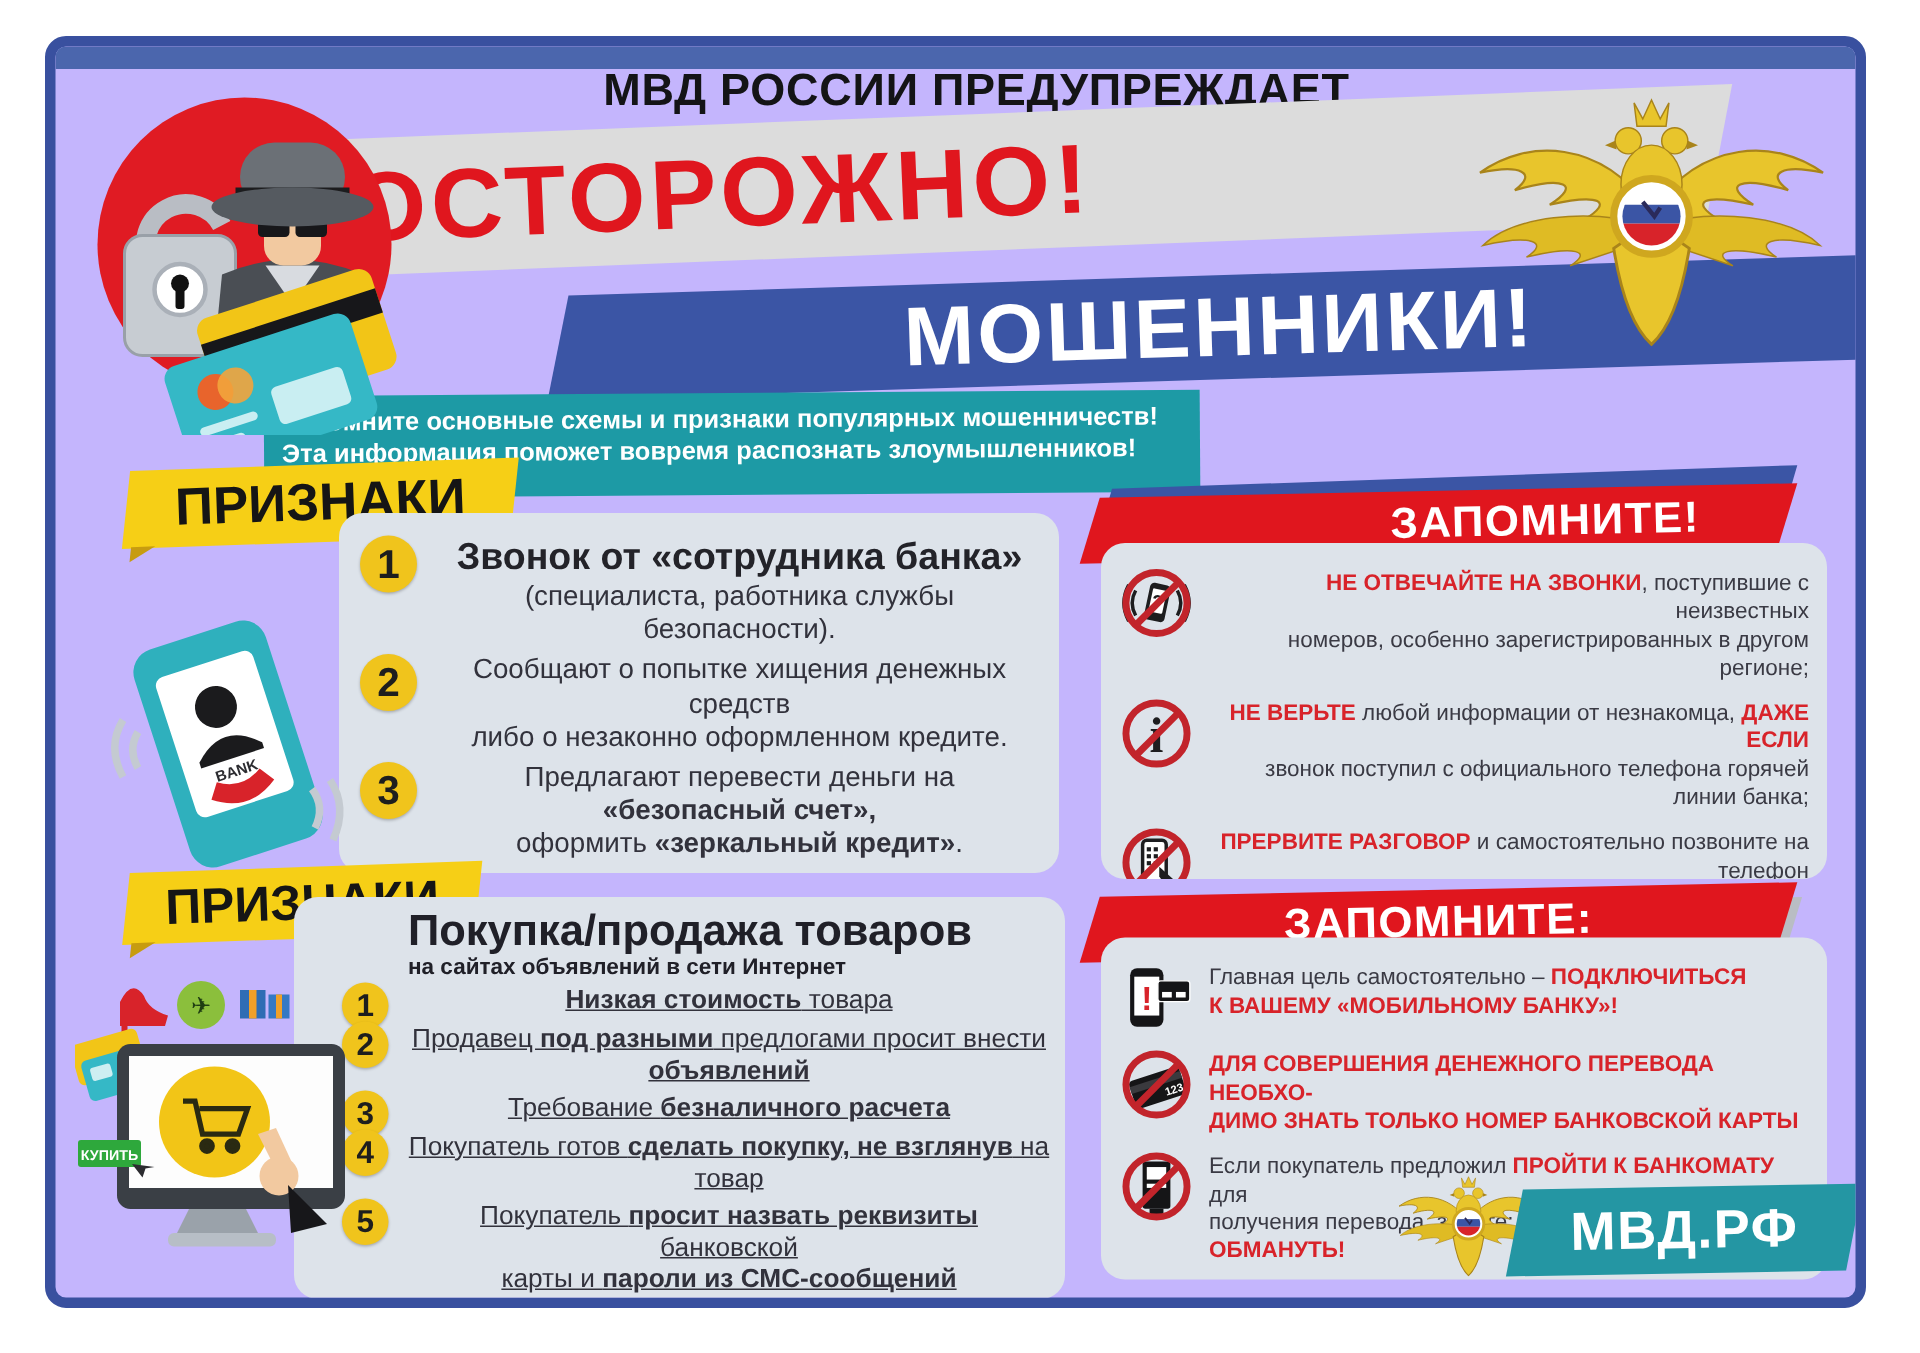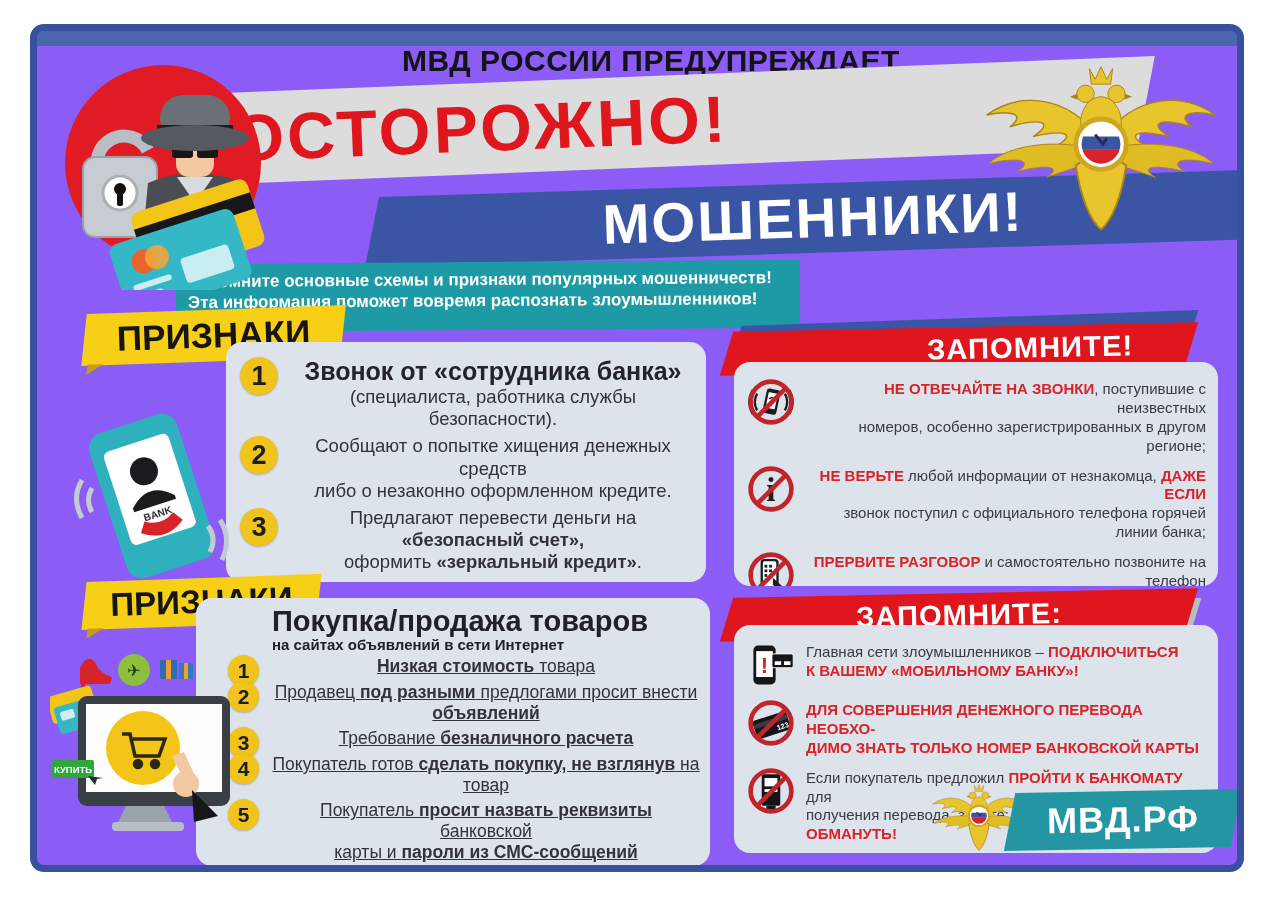--- a/index.html
+++ b/index.html
@@ -1,18 +1,18 @@
 <!DOCTYPE html>
 <html><head>
 <meta charset="utf-8">
 <style>
   html,body{margin:0;padding:0;background:#fff;width:1280px;height:902px;
     font-family:"Liberation Sans","DejaVu Sans",sans-serif;}
   .poster{position:absolute;left:30px;top:24px;width:1200px;height:834px;
-    border:7px solid #39509f;border-radius:14px;overflow:hidden;background:#8b5cf6;}
+    border:7px solid #39509f;border-radius:14px;overflow:hidden;background:#c4b5fd;}
   .abs{position:absolute;}
   .topband{left:0;top:0;width:100%;height:15px;background:#4b66ad;}
   .toptitle{left:331px;top:13px;width:566px;text-align:center;font-size:30px;font-weight:900;
     color:#141416;letter-spacing:.5px;white-space:nowrap;}
   
   .banner-gray{left:153px;top:63px;width:948px;height:92px;background:#dcdcdc;
     transform:skewX(-13deg) rotate(-2.3deg);transform-origin:left center;}
   .banner-gray .txt{transform:skewX(13deg);font-size:66px;font-weight:900;color:#e0161e;
     line-height:92px;padding-left:42px;letter-spacing:3px;white-space:nowrap;}
   .banner-blue{left:335px;top:166px;width:876px;height:70px;background:#3b55a5;
@@ -365,21 +365,21 @@
     <div class="shadow"></div>
     <div class="red">
       <div class="txt">ЗАПОМНИТЕ:</div>
     </div>
   </div>
   <div class="abs panel panelR panelR2">
     <div class="irow">
       <svg class="ricon" viewBox="0 0 54 54">
           <use href="#ic-phone-alert"></use>
         </svg>
-      <div class="rich"><span>Главная сети злоумышленников – </span><span class="s-r">ПОДКЛЮЧИТЬСЯ
+      <div class="rich"><span>Главная цель самостоятельно – </span><span class="s-r">ПОДКЛЮЧИТЬСЯ
 К ВАШЕМУ «МОБИЛЬНОМУ БАНКУ»!</span></div>
     </div>
     <div class="irow">
       <svg class="ricon" viewBox="0 0 54 54">
           <use href="#ic-card-123"></use>
         </svg>
       <div class="rich"><span class="s-r">ДЛЯ СОВЕРШЕНИЯ ДЕНЕЖНОГО ПЕРЕВОДА НЕОБХО-
 ДИМО ЗНАТЬ ТОЛЬКО НОМЕР БАНКОВСКОЙ КАРТЫ</span></div>
     </div>
     <div class="irow">

